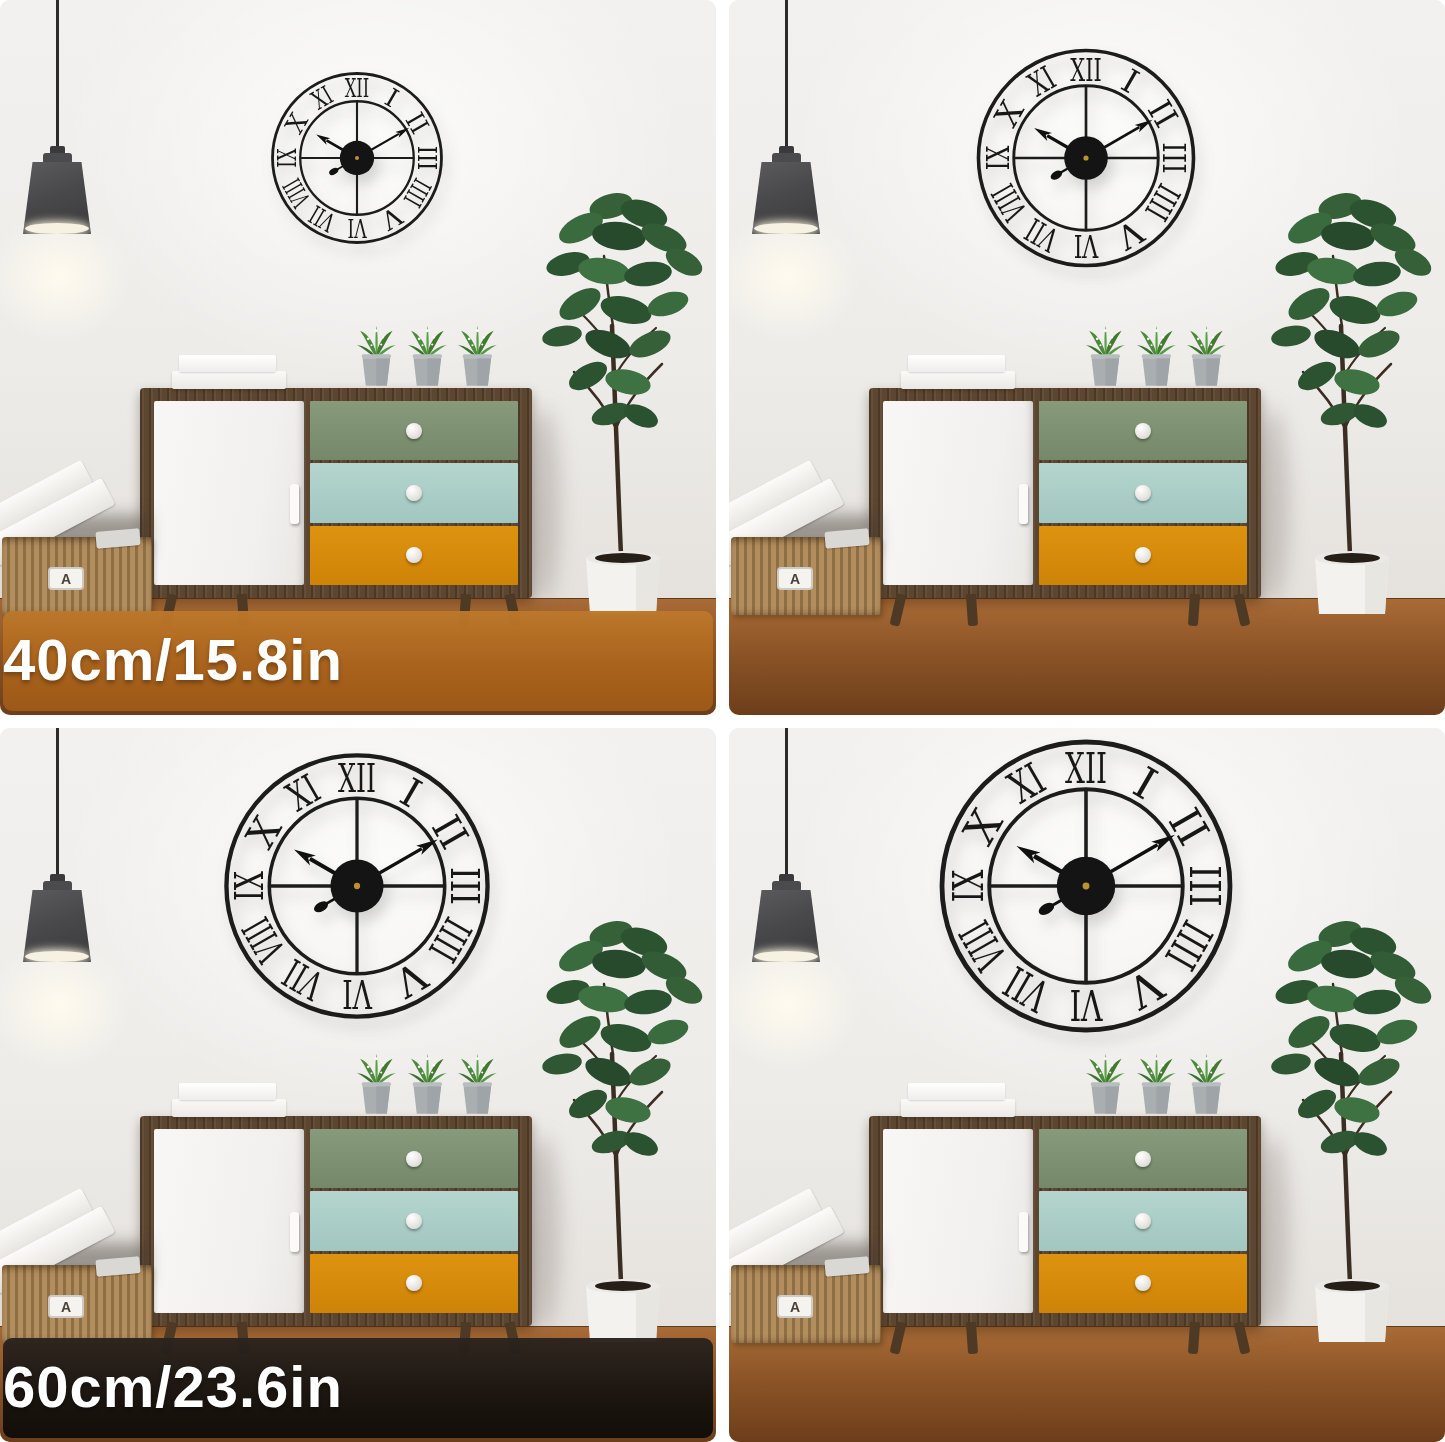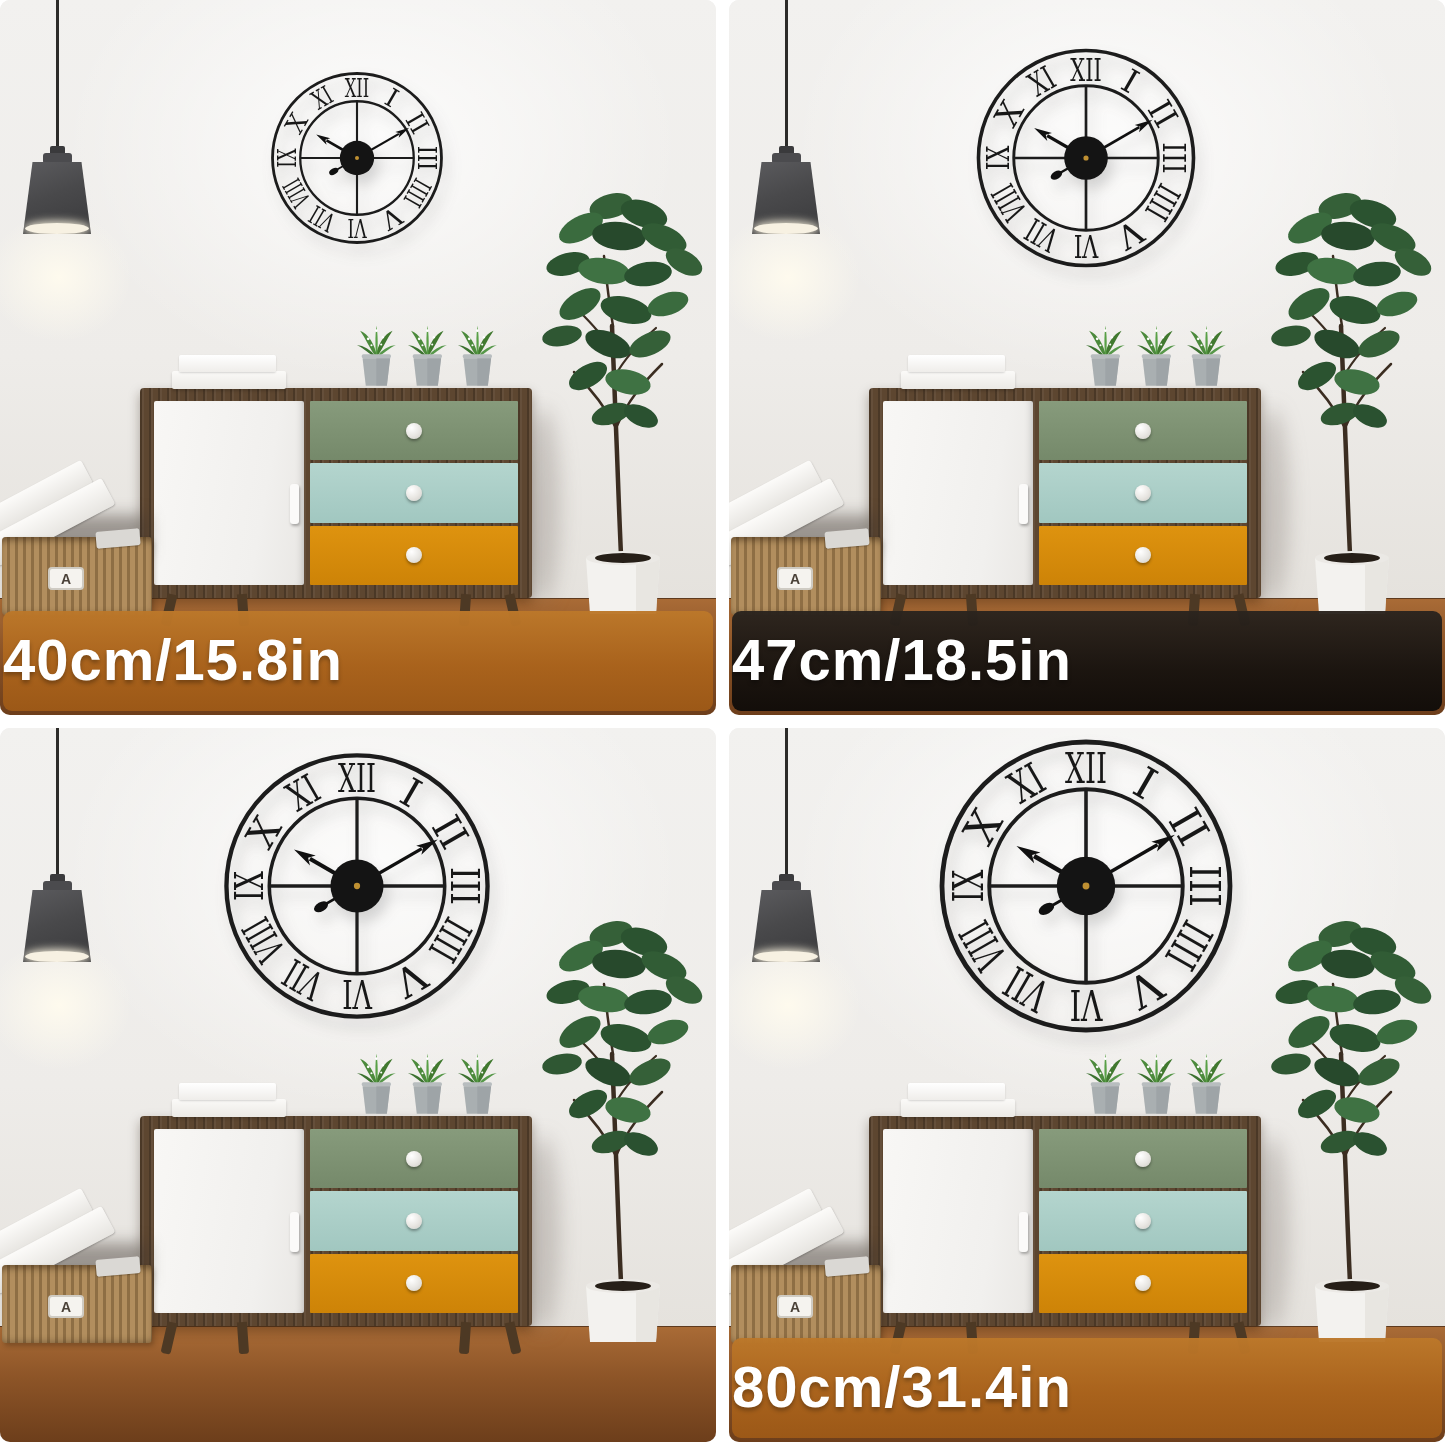--- a/index.html
+++ b/index.html
@@ -423,23 +423,20 @@
           <ellipse cx="72" cy="200" rx="21" ry="11" transform="rotate(-30 72 200)" fill="#2b5330"></ellipse>
           <ellipse cx="112" cy="206" rx="23" ry="12" transform="rotate(12 112 206)" fill="#3f7243"></ellipse>
           <ellipse cx="95" cy="238" rx="20" ry="10" transform="rotate(-18 95 238)" fill="#2f5733"></ellipse>
           <ellipse cx="125" cy="240" rx="18" ry="10" transform="rotate(25 125 240)" fill="#2a5130"></ellipse>
           <path d="M70 382 L144 382 L140 438 L74 438 Z" fill="#f3f2ef"></path>
           <path d="M120 382 L144 382 L140 438 L120 438 Z" fill="#e3e1dc" opacity="0.7"></path>
           <ellipse cx="107" cy="382" rx="37" ry="7" fill="#ebe9e5"></ellipse>
           <ellipse cx="107" cy="382" rx="28" ry="5" fill="#261f18"></ellipse>
         </svg></div>
 
-    <div class="banner banner--dark">
-      <span class="size-label">47cm/18.5in</span>
-    </div>
   </section>
 
   <section class="panel">
     <div class="wall"></div>
     <div class="floor"></div>
     <div class="wall-shadow"></div>
 
     <div class="lamp-glow"></div>
     <div class="lamp-cord"></div>
     <div class="lamp-neck"></div>
@@ -593,20 +590,23 @@
           <ellipse cx="72" cy="200" rx="21" ry="11" transform="rotate(-30 72 200)" fill="#2b5330"></ellipse>
           <ellipse cx="112" cy="206" rx="23" ry="12" transform="rotate(12 112 206)" fill="#3f7243"></ellipse>
           <ellipse cx="95" cy="238" rx="20" ry="10" transform="rotate(-18 95 238)" fill="#2f5733"></ellipse>
           <ellipse cx="125" cy="240" rx="18" ry="10" transform="rotate(25 125 240)" fill="#2a5130"></ellipse>
           <path d="M70 382 L144 382 L140 438 L74 438 Z" fill="#f3f2ef"></path>
           <path d="M120 382 L144 382 L140 438 L120 438 Z" fill="#e3e1dc" opacity="0.7"></path>
           <ellipse cx="107" cy="382" rx="37" ry="7" fill="#ebe9e5"></ellipse>
           <ellipse cx="107" cy="382" rx="28" ry="5" fill="#261f18"></ellipse>
         </svg></div>
 
+    <div class="banner banner--dark">
+      <span class="size-label">60cm/23.6in</span>
+    </div>
   </section>
 
   <section class="panel">
     <div class="wall"></div>
     <div class="floor"></div>
     <div class="wall-shadow"></div>
 
     <div class="lamp-glow"></div>
     <div class="lamp-cord"></div>
     <div class="lamp-neck"></div>
@@ -760,17 +760,14 @@
           <ellipse cx="72" cy="200" rx="21" ry="11" transform="rotate(-30 72 200)" fill="#2b5330"></ellipse>
           <ellipse cx="112" cy="206" rx="23" ry="12" transform="rotate(12 112 206)" fill="#3f7243"></ellipse>
           <ellipse cx="95" cy="238" rx="20" ry="10" transform="rotate(-18 95 238)" fill="#2f5733"></ellipse>
           <ellipse cx="125" cy="240" rx="18" ry="10" transform="rotate(25 125 240)" fill="#2a5130"></ellipse>
           <path d="M70 382 L144 382 L140 438 L74 438 Z" fill="#f3f2ef"></path>
           <path d="M120 382 L144 382 L140 438 L120 438 Z" fill="#e3e1dc" opacity="0.7"></path>
           <ellipse cx="107" cy="382" rx="37" ry="7" fill="#ebe9e5"></ellipse>
           <ellipse cx="107" cy="382" rx="28" ry="5" fill="#261f18"></ellipse>
         </svg></div>
 
-    <div class="banner banner--orange">
-      <span class="size-label">80cm/31.4in</span>
-    </div>
   </section>
 </div>
 
 </body></html>

